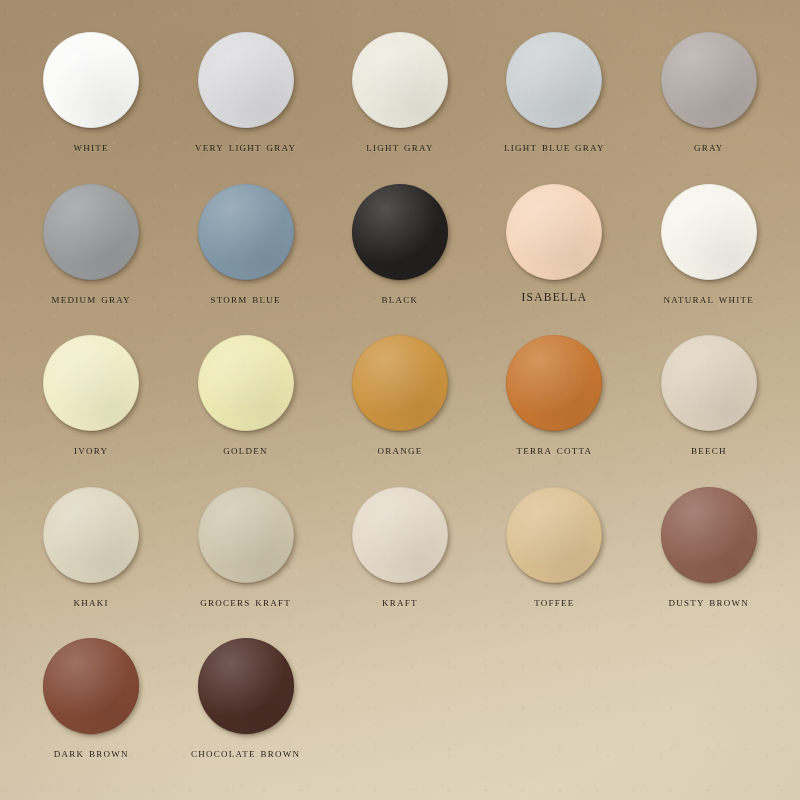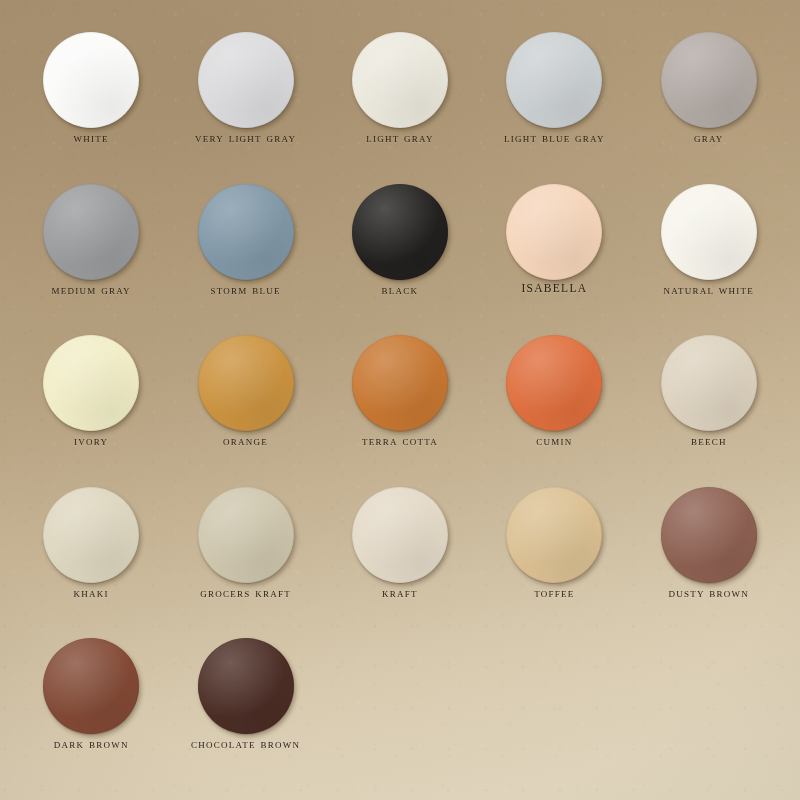--- a/index.html
+++ b/index.html
@@ -98,21 +98,21 @@
     position: absolute;
     inset: 0;
     border-radius: 50%;
     background:
       radial-gradient(circle at 34% 26%, rgba(255,255,255,.22) 0%, rgba(255,255,255,0) 58%),
       radial-gradient(circle at 72% 80%, rgba(0,0,0,.07) 0%, rgba(0,0,0,0) 62%);
     pointer-events: none;
   }
 
   .swatch-label {
-    margin-top: 3px;
+    margin-top: 12px;
     font-family: "Liberation Serif", "DejaVu Serif", serif;
     font-size: 13.5px;
     font-variant: small-caps;
     text-transform: lowercase;
     letter-spacing: 1.25px;
     color: #241c13;
     white-space: nowrap;
     text-align: center;
     line-height: 1;
     text-shadow: 0 1px 0 rgba(255,255,255,.16);
@@ -171,32 +171,32 @@
       </div>
       <div class="swatch-cell">
         <div class="swatch-disc" style="background-color: rgb(247, 245, 236);"></div>
         <div class="swatch-label">Natural White</div>
       </div>
       <div class="swatch-cell">
         <div class="swatch-disc" style="background-color: rgb(242, 238, 200);"></div>
         <div class="swatch-label">Ivory</div>
       </div>
       <div class="swatch-cell">
+        <div class="swatch-disc" style="background-color: rgb(238, 234, 180);"></div>
+        <div class="swatch-label">Golden</div>
+      </div>
+      <div class="swatch-cell">
         <div class="swatch-disc" style="background-color: rgb(204, 148, 64);"></div>
         <div class="swatch-label">Orange</div>
       </div>
       <div class="swatch-cell">
         <div class="swatch-disc" style="background-color: rgb(200, 120, 50);"></div>
         <div class="swatch-label">Terra Cotta</div>
       </div>
       <div class="swatch-cell">
-        <div class="swatch-disc" style="background-color: rgb(224, 111, 62);"></div>
-        <div class="swatch-label">Cumin</div>
-      </div>
-      <div class="swatch-cell">
         <div class="swatch-disc" style="background-color: rgb(222, 211, 192);"></div>
         <div class="swatch-label">Beech</div>
       </div>
       <div class="swatch-cell">
         <div class="swatch-disc" style="background-color: rgb(222, 215, 192);"></div>
         <div class="swatch-label">Khaki</div>
       </div>
       <div class="swatch-cell">
         <div class="swatch-disc" style="background-color: rgb(207, 199, 174);"></div>
         <div class="swatch-label">Grocers Kraft</div>

